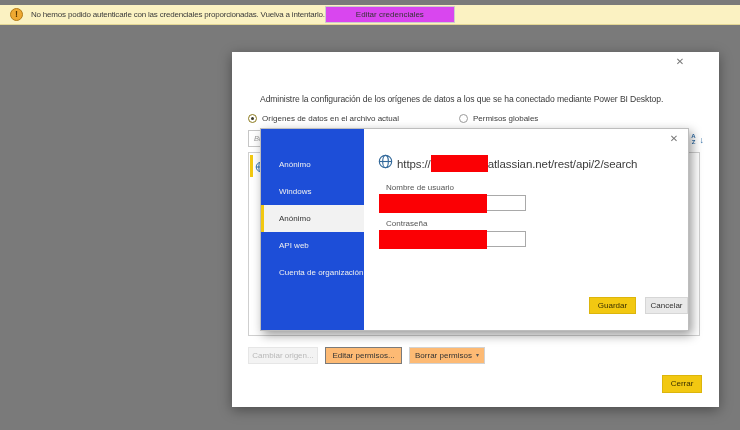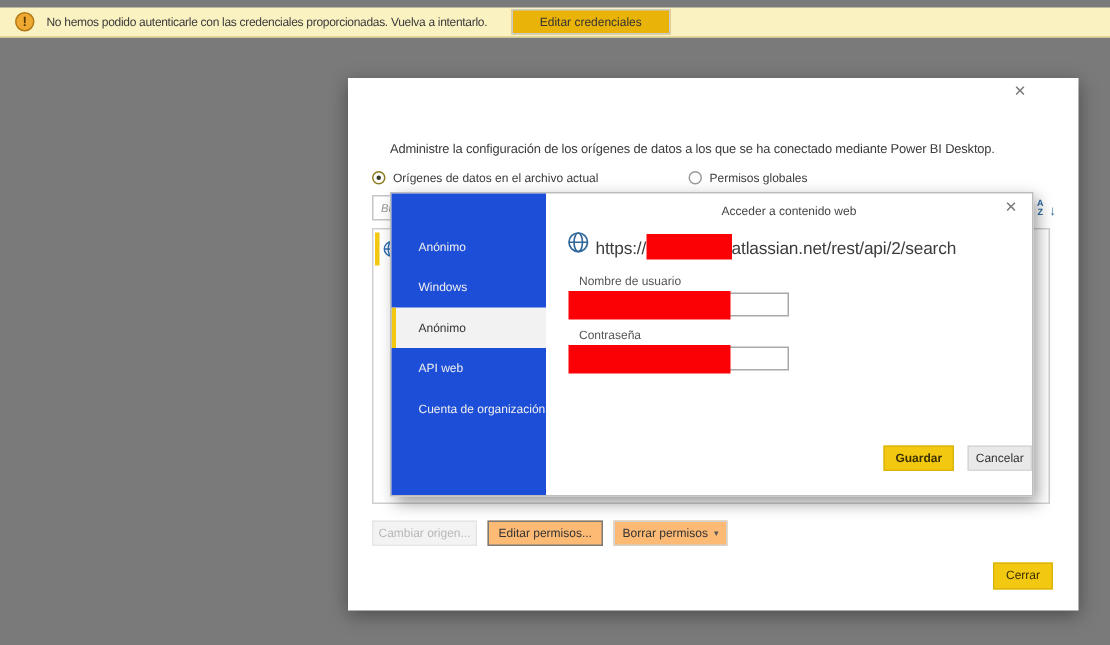--- a/index.html
+++ b/index.html
@@ -7,22 +7,22 @@
   body { background:#7a7a7a; font-family:"Liberation Sans", sans-serif; color:#333; position:relative; }
 
   
   .banner { position:absolute; left:0; top:5px; width:740px; height:20px;
             background:#fbf2c2; border-bottom:1px solid #e3d795;
             display:flex; align-items:center; padding:0 10px; z-index:1; }
   .warn-icon { width:13px; height:13px; border-radius:50%; background:#efa932;
                border:1px solid #b27a16; color:#5c3a00; font-weight:bold;
                font-size:9px; line-height:11px; text-align:center; flex:0 0 13px; }
   .banner-msg { font-size:8px; letter-spacing:-0.2px; color:#3b3b3b; margin-left:8px; white-space:nowrap; }
-  .banner-btn { margin-left:16px; background:#eab308; border:1px solid #cccccc;
-                font-size:8px; color:#333; padding:3px 18px; white-space:nowrap;
+  .banner-btn { margin-left:0; background:#d946ef; border:1px solid #cccccc;
+                font-size:8px; color:#333; padding:3px 30px; white-space:nowrap;
                 font-family:"Liberation Sans", sans-serif; cursor:pointer; }
 
   
   .dlg { position:absolute; left:232px; top:52px; width:487px; height:355px;
          background:#fff; box-shadow:0 3px 12px rgba(0,0,0,.38); z-index:2; }
   .dlg-close { position:absolute; left:438px; top:2px; width:20px; height:16px;
                font-size:10px; color:#777; text-align:center; line-height:16px; cursor:pointer; }
   .dlg-title { position:absolute; left:16px; top:14px; font-size:14.5px; font-weight:300;
                color:#525252; letter-spacing:.2px; white-space:nowrap; }
   .dlg-sub { position:absolute; left:28px; top:42px; font-size:8.6px; letter-spacing:-0.1px;
@@ -78,21 +78,21 @@
   .globe { margin-right:4px; flex:0 0 15px; }
   .url-text { font-size:11.5px; font-weight:300; color:#3c3c3c; letter-spacing:-0.1px; }
   .redact-url { display:inline-block; width:57px; height:17px; background:#fb0004; vertical-align:-4px; }
   .field-label { position:absolute; left:22px; font-size:8px; color:#555; white-space:nowrap; }
   .field-input { position:absolute; left:22px; width:140px; height:16px; border:1px solid #a9a9a9;
                  background:#fff; font-size:9px; padding:0 3px; font-family:"Liberation Sans", sans-serif; }
   .lbl-user { top:54px; } .inp-user { top:66px; }
   .lbl-pass { top:90px; } .inp-pass { top:102px; }
   .redact-block { position:absolute; background:#fb0004; width:108px; height:19px; left:15px; }
   .redact-user { top:65px; } .redact-pass { top:101px; }
-  .btn-save { left:225px; top:168px; width:47px; height:17px;font-weight:bold; }
+  .btn-save { left:225px; top:168px; width:47px; height:17px; }
   .btn-cancel { left:281px; top:168px; width:43px; height:17px; background:#e9e9e9; border-color:#d6d6d6; }
 </style>
 </head>
 <body>
 
 <div class="banner">
   <span class="warn-icon">!</span>
   <span class="banner-msg">No hemos podido autenticarle con las credenciales proporcionadas. Vuelva a intentarlo.</span>
   <button class="banner-btn">Editar credenciales</button>
 </div>
@@ -133,21 +133,20 @@
 
 <div class="wdlg">
   <div class="side">
       <div class="side-item">Anónimo</div>
       <div class="side-item">Windows</div>
       <div class="side-item selected">Anónimo</div>
       <div class="side-item">API web</div>
       <div class="side-item">Cuenta de organización</div>
     </div>
 
-  <div class="wdlg-title">Acceder a contenido web</div>
   <div class="wdlg-close">✕</div>
 
   <div class="content">
     <div class="url-row">
       <span class="globe">
         <svg width="15" height="15" viewBox="0 0 16 16" fill="none" stroke="#31689a" stroke-width="1.2">
           <circle cx="8" cy="8" r="6.6"></circle>
             <ellipse cx="8" cy="8" rx="3" ry="6.6"></ellipse>
           <line x1="1.4" y1="8" x2="14.6" y2="8"></line>
         </svg>

